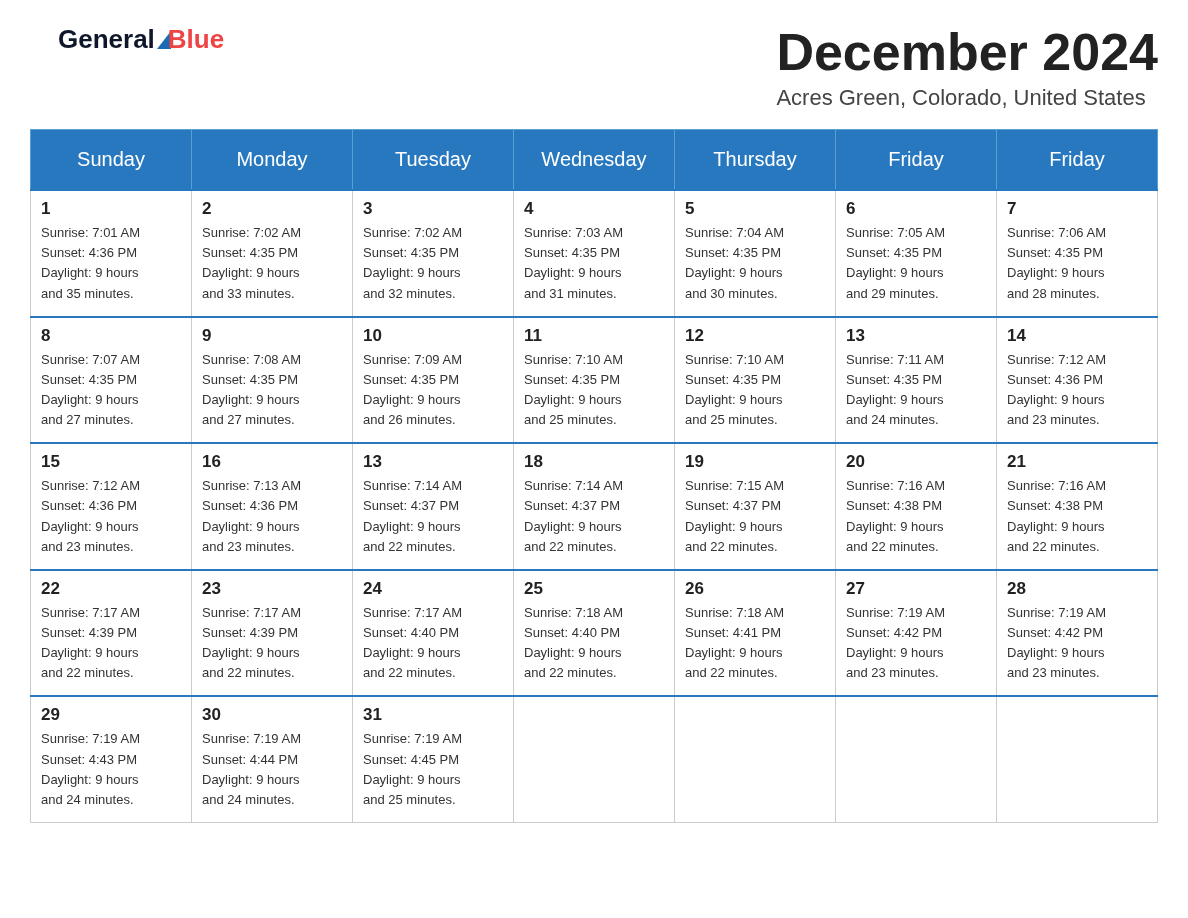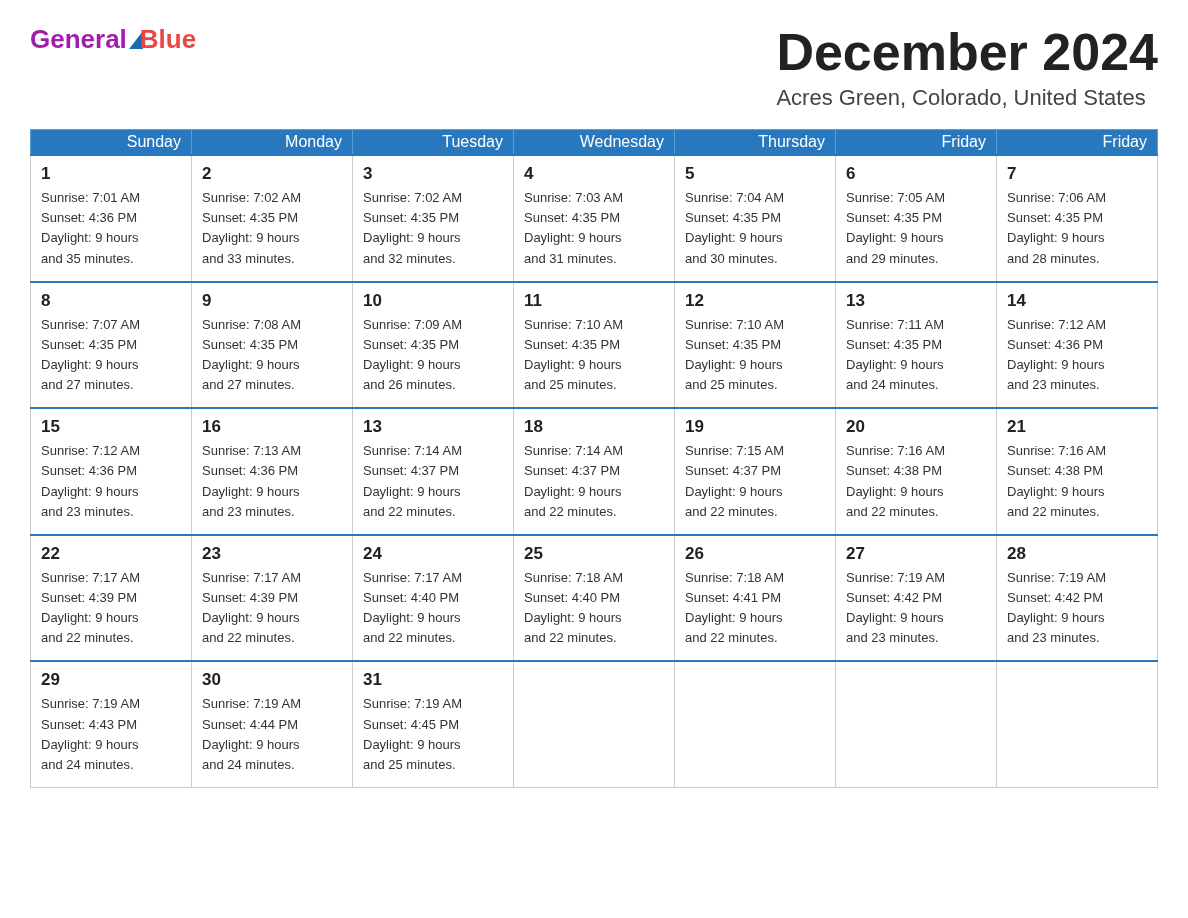--- a/index.html
+++ b/index.html
@@ -17,21 +17,22 @@
       margin-bottom: 18px;
     }
     .logo {
       display: flex;
       align-items: center;
       gap: 0;
     }
     .logo-text-general {
       font-size: 26px;
       font-weight: bold;
-      color: #a21caf;
+      color: #0f172a;
+      margin-left: 28px;
     }
     .logo-text-blue {
       font-size: 26px;
       font-weight: bold;
       color: #ef4444;
     }
     .logo-icon {
       width: 0;
       height: 0;
       border-left: 14px solid transparent;
@@ -56,24 +57,24 @@
       margin-top: 4px;
     }
     .calendar-table {
       width: 100%;
       border-collapse: collapse;
       border: 1px solid #aaa;
     }
     .calendar-table th {
       background-color: #2878c0;
       color: #fff;
-      font-size: 16px;
+      font-size: 20px;
       font-weight: normal;
-      padding: 3px 10px;
-      text-align: right;
+      padding: 18px 10px;
+      text-align: center;
       border: 1px solid #5a9fd4;
     }
     .calendar-table td {
       vertical-align: top;
       padding: 8px 10px 12px 10px;
       border: 1px solid #ccc;
       width: 14.28%;
       min-height: 90px;
     }
     .day-number {

